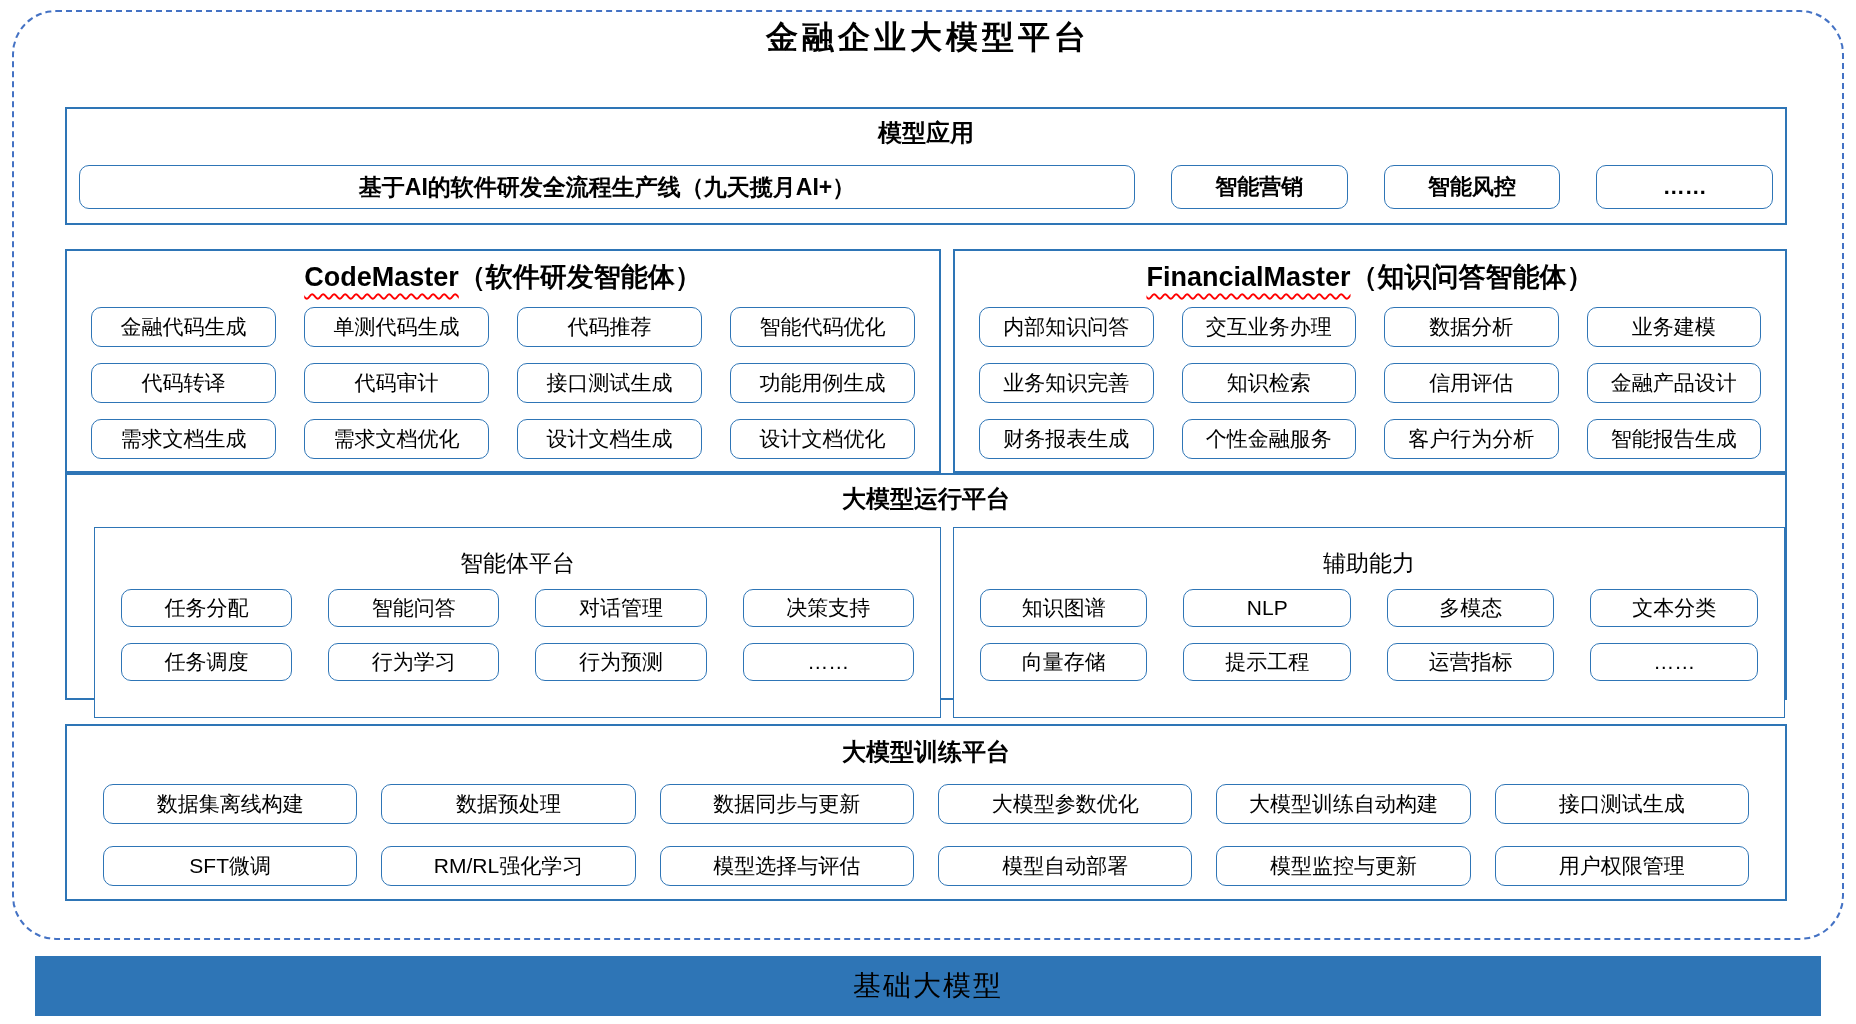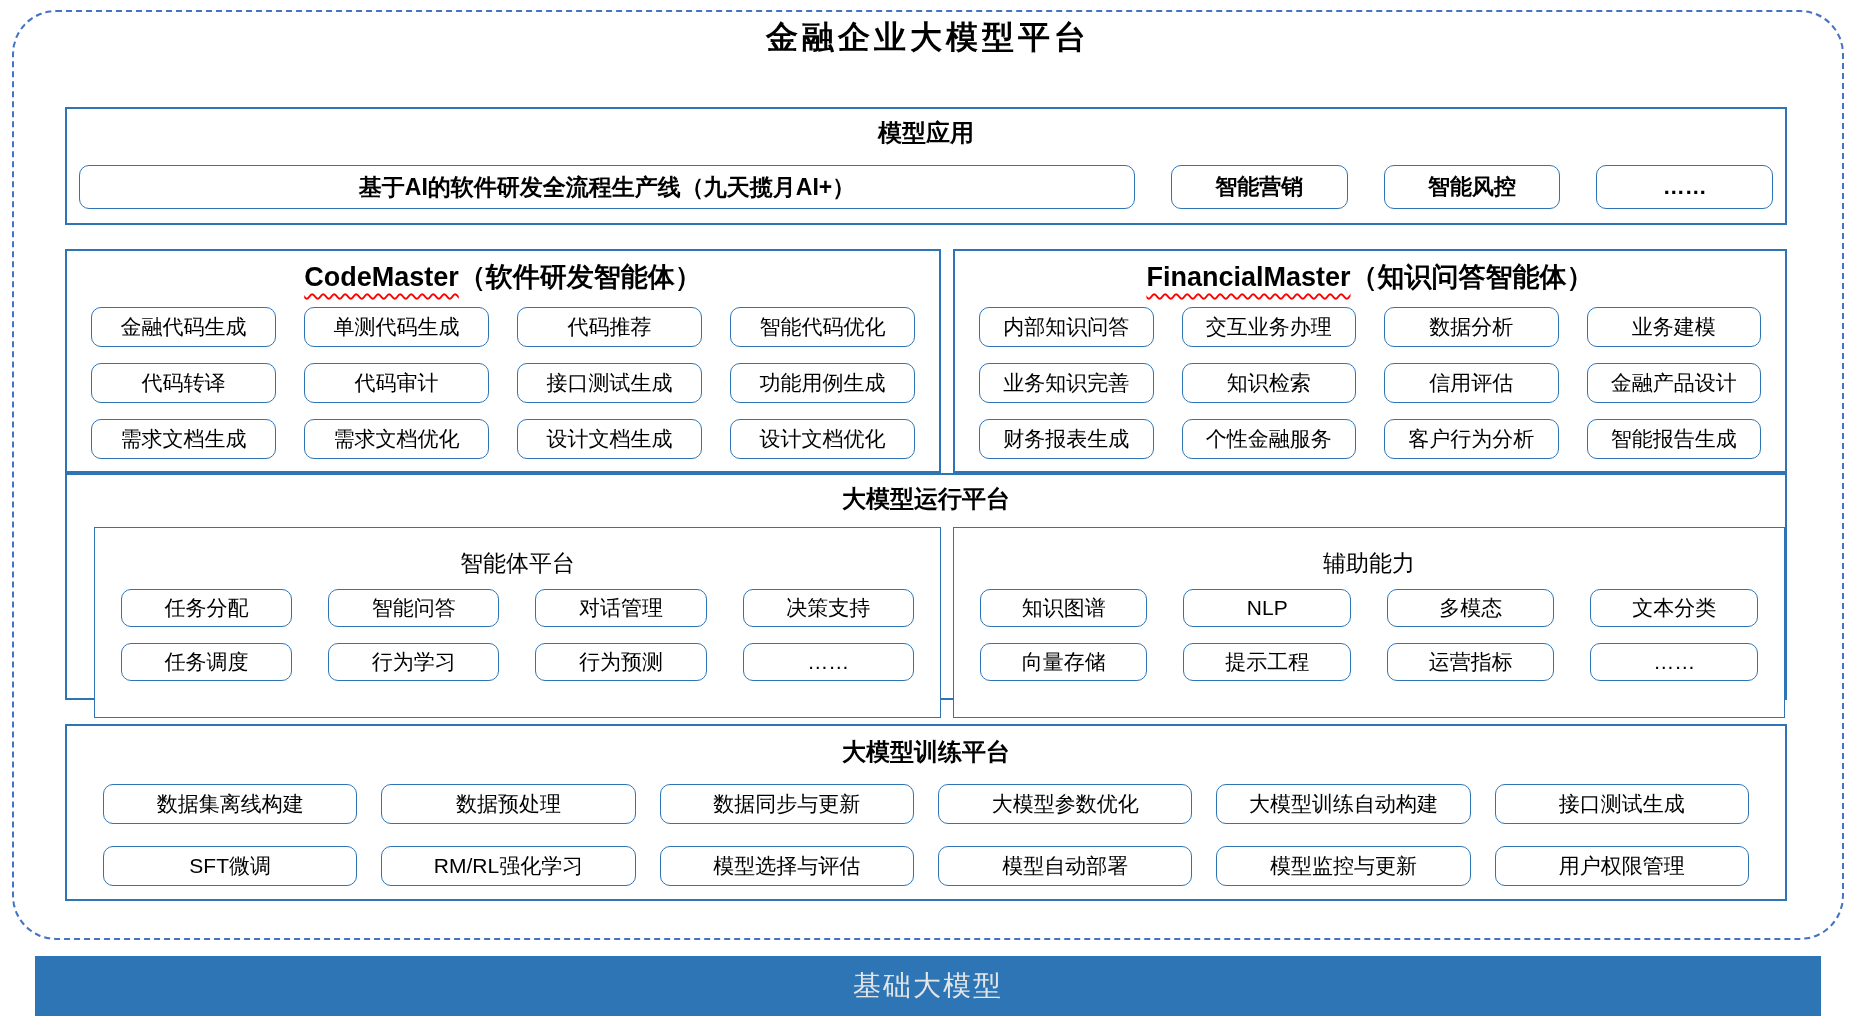--- a/index.html
+++ b/index.html
@@ -59,21 +59,21 @@
   .group-grid .btn{height:38px;}
   
   .sec-training{height:177px;padding-top:10px;}
   .training-grid{
     display:grid;grid-template-columns:repeat(6,1fr);
     column-gap:24px;row-gap:22px;padding:0 36px;margin-top:16px;
   }
   
   .foundation-bar{
     position:absolute;left:35px;right:35px;top:956px;height:60px;
-    background:#2E75B6;color:#e5e5e5;display:flex;align-items:center;justify-content:center;
+    background:#2E75B6;color:#000000;display:flex;align-items:center;justify-content:center;
     font-size:28px;letter-spacing:2px;
   }
 </style>
 </head>
 <body>
 
 <div class="canvas">
   <div class="dashed-frame"></div>
 
   <div class="main-title">金融企业大模型平台</div>

